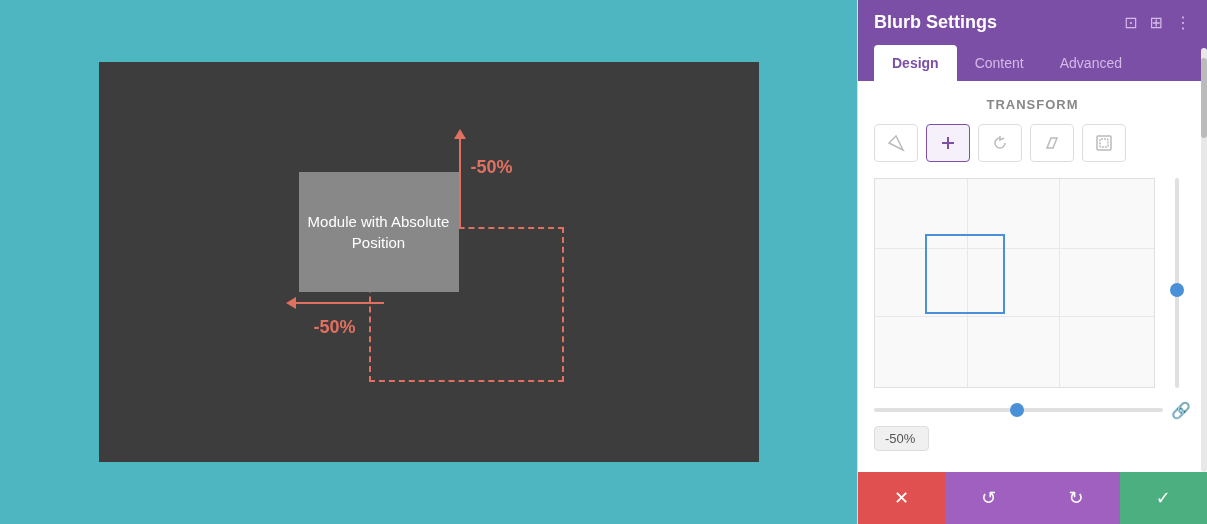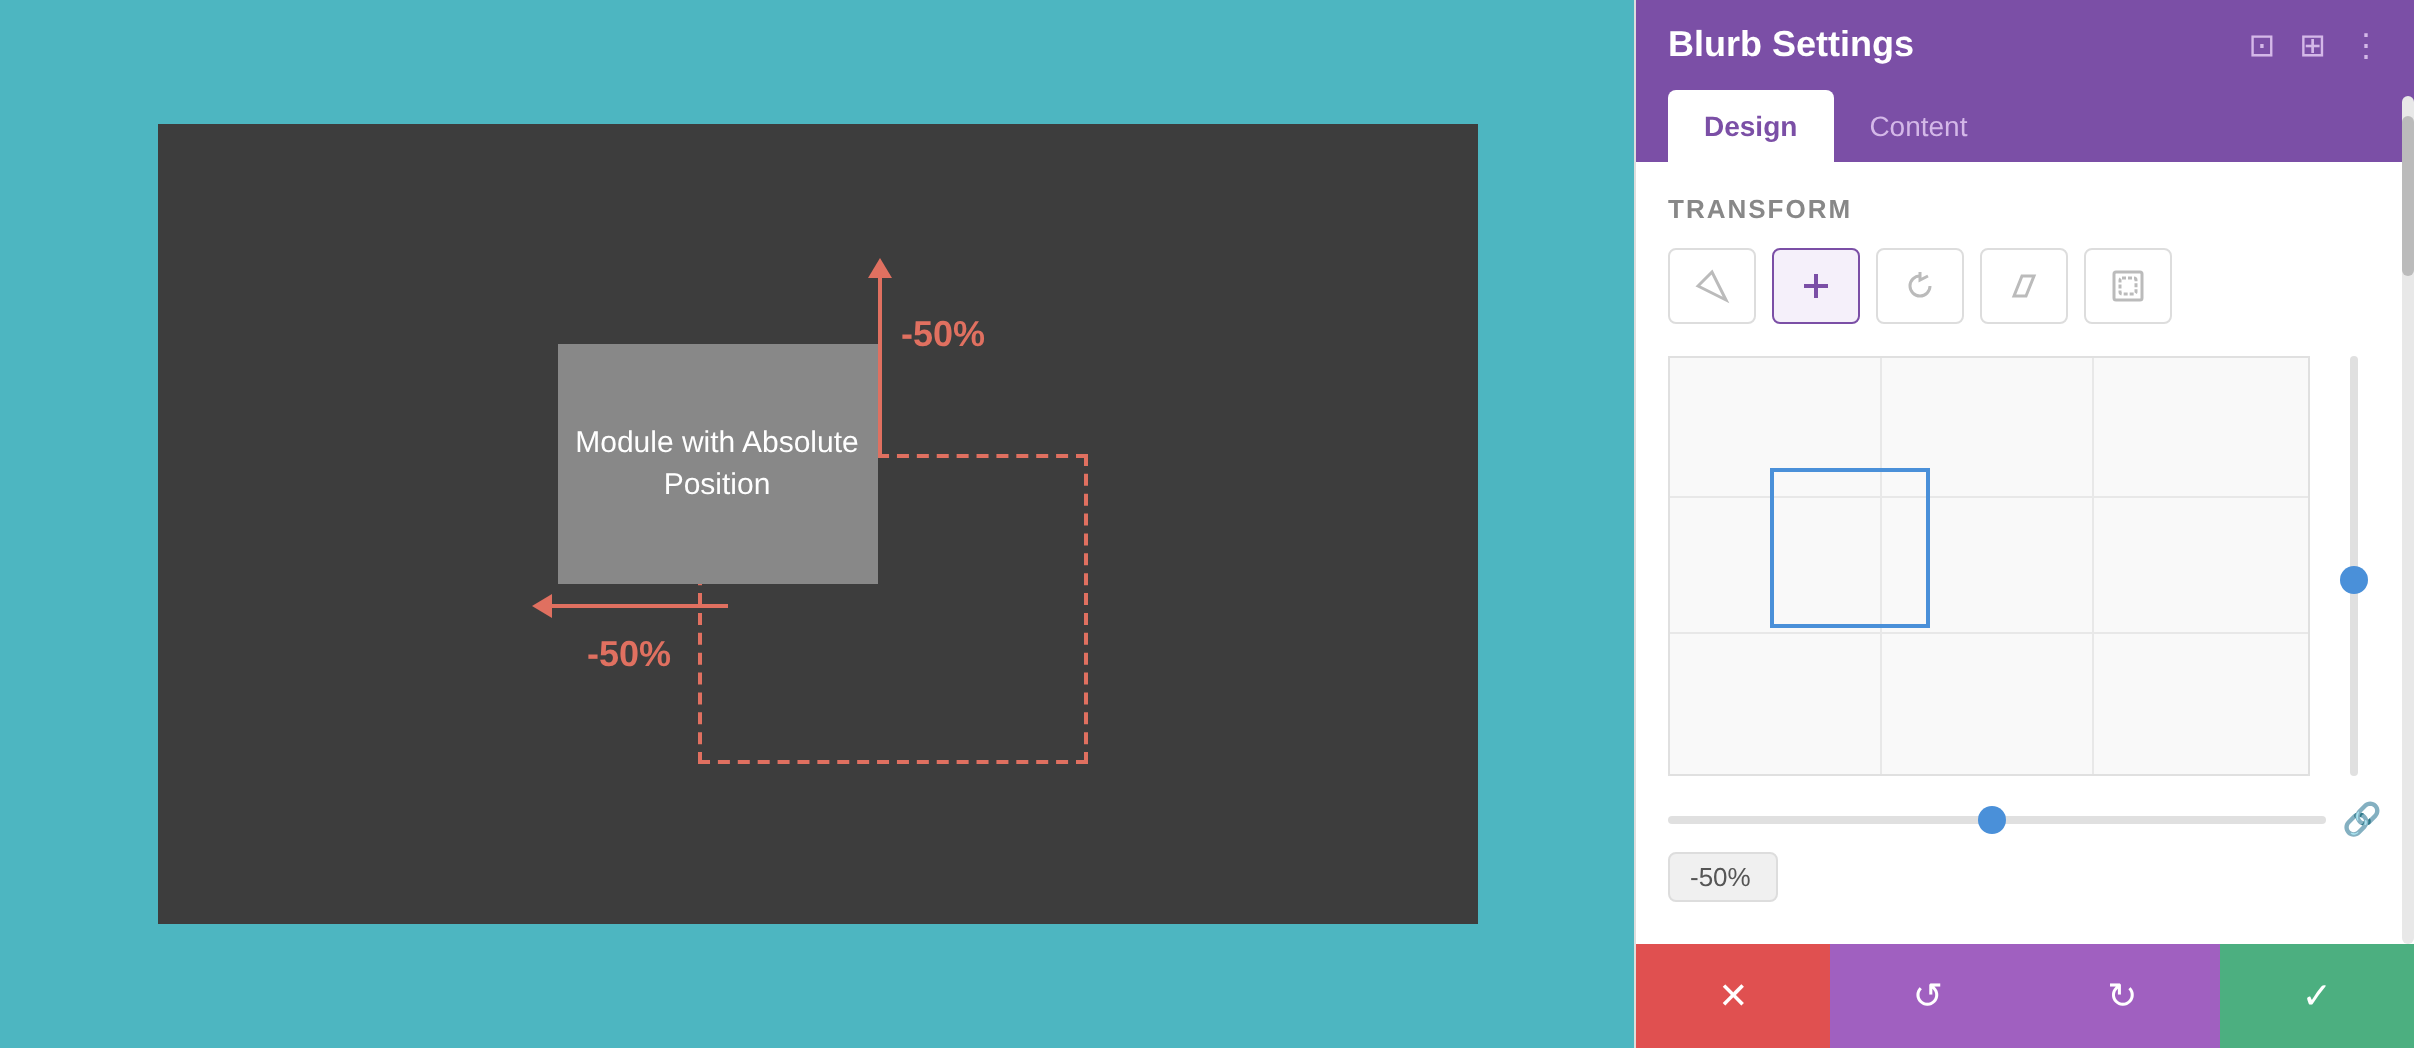--- a/index.html
+++ b/index.html
@@ -107,21 +107,21 @@
       left: 215px;
       top: 255px;
       color: #e07060;
       font-size: 18px;
       font-weight: bold;
       z-index: 4;
     }
 
     
     .right-panel {
-      width: 390px;
+      width: 350px;
       background: #ffffff;
       display: flex;
       flex-direction: column;
       border-left: 1px solid #ddd;
       position: relative;
     }
 
     
     .panel-header {
       background: #7b4fa6;
@@ -172,20 +172,21 @@
       overflow-y: auto;
     }
 
     .section-label {
       font-size: 13px;
       color: #888;
       text-transform: uppercase;
       letter-spacing: 1px;
       margin-bottom: 12px;
       font-weight: 600;
+      text-align: center;
     }
 
     
     .transform-icons {
       display: flex;
       gap: 8px;
       margin-bottom: 16px;
     }
     .transform-icon-btn {
       width: 44px;
@@ -399,20 +400,21 @@
     <div class="panel-icons">
       <span class="panel-icon">⊡</span>
       <span class="panel-icon">⊞</span>
       <span class="panel-icon">⋮</span>
     </div>
   </div>
 
   <div class="panel-tabs">
     <div class="tab active">Design</div>
     <div class="tab">Content</div>
+    <div class="tab">Advanced</div>
   </div>
 
   <div class="panel-content">
     <div class="section-label">Transform</div>
 
     <div class="transform-icons">
       <div class="transform-icon-btn" title="Move">
         <svg width="18" height="18" viewBox="0 0 18 18" fill="none">
           <path d="M2 9 L16 16 L9 2 Z" stroke="#bbb" stroke-width="1.5" fill="none"></path>
         </svg>

